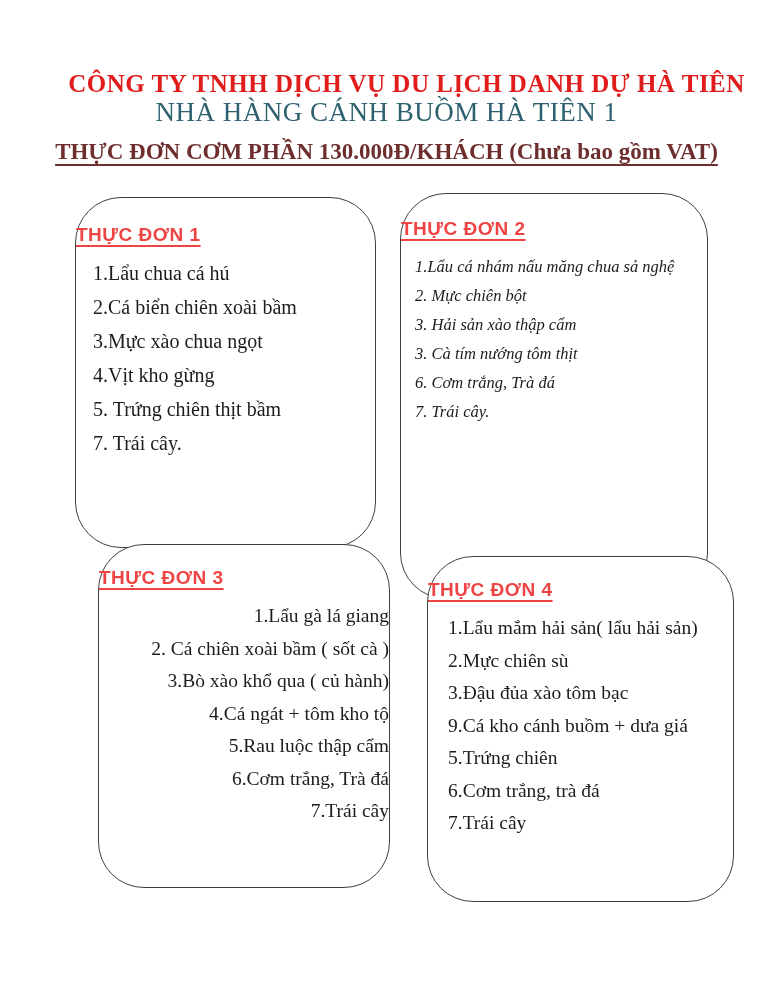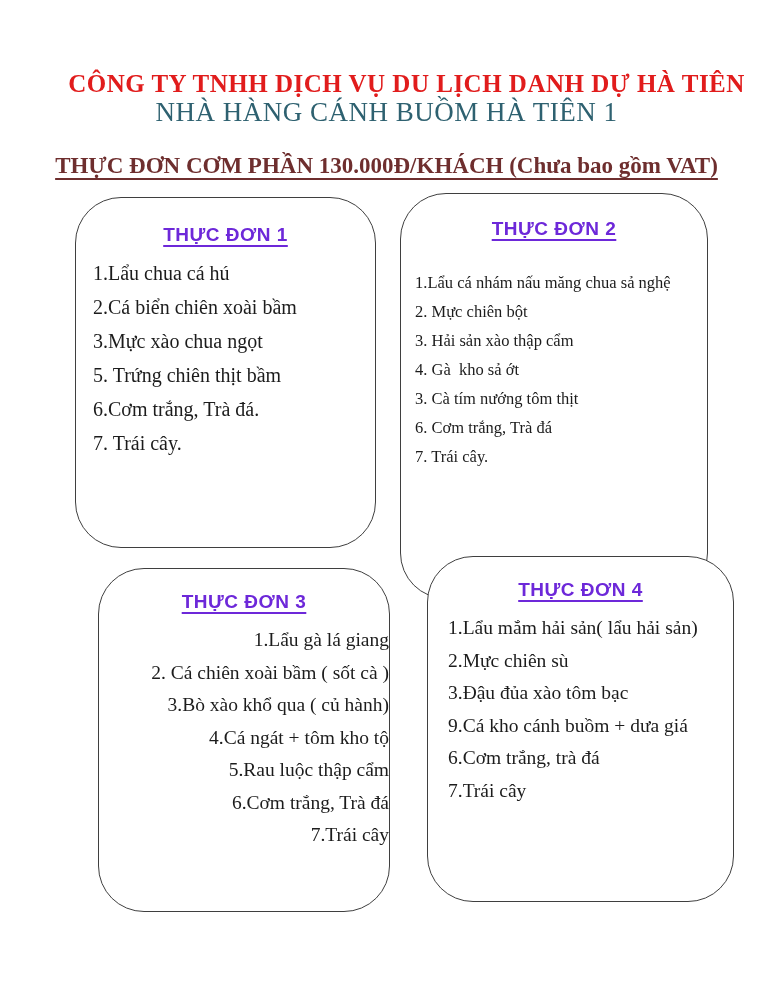--- a/index.html
+++ b/index.html
@@ -36,21 +36,21 @@
     text-align: center;
     font-family: "Liberation Serif", serif;
     font-size: 27px;
     font-weight: normal;
     color: #2e6170;
     letter-spacing: 0.5px;
     margin: 0;
   }
   .price-header {
     position: absolute;
-    top: 153px;
+    top: 139px;
     left: 0;
     width: 100%;
     text-align: center;
     font-family: "Liberation Serif", serif;
     font-size: 23px;
     font-weight: bold;
     color: #6e2e2e;
     margin: 0;
   }
   .price-header span {
@@ -59,24 +59,23 @@
     text-underline-offset: 5px;
   }
   .menu-box {
     position: absolute;
     border: 1.6px solid #3f3f3f;
     border-radius: 46px;
     background: #ffffff;
     box-sizing: border-box;
   }
   .menu-box .box-title {
-    text-align: center;
     font-family: "Liberation Sans", sans-serif;
     font-weight: bold;
-    color: #6d28d9;
+    color: #ef4444;
     text-decoration: underline;
     text-decoration-thickness: 2px;
     text-underline-offset: 4px;
     letter-spacing: 0.5px;
   }
   .menu-box ul {
     list-style: none;
     margin: 0;
     padding: 0;
     color: #1c1c1c;
@@ -86,24 +85,24 @@
     font-family: "Liberation Serif", serif;
   }
   
   .box-1 { left: 75px;  top: 197px; width: 301px; height: 351px; }
   .box-1 .box-title { margin-top: 26px; font-size: 19px; }
   .box-1 ul { margin-top: 10px; padding-left: 17px; }
   .box-1 li { font-size: 20px; line-height: 34px; }
   
   .box-2 { left: 400px; top: 193px; width: 308px; height: 406px; }
   .box-2 .box-title { margin-top: 24px; font-size: 19px; }
-  .box-2 ul { margin-top: 28px; padding-left: 14px; }
+  .box-2 ul { margin-top: 12px; padding-left: 14px; font-style: italic; }
   .box-2 li { font-size: 16.5px; line-height: 29px; }
   
-  .box-3 { left: 98px;  top: 568px; width: 292px; height: 344px; }
+  .box-3 { left: 98px;  top: 544px; width: 292px; height: 344px; }
   .box-3 .box-title { margin-top: 22px; font-size: 19px; }
   .box-3 ul { margin-top: 11px; padding-left: 21px; text-align: right; }
   .box-3 li { font-size: 19.5px; line-height: 32.5px; }
   
   .box-4 { left: 427px; top: 556px; width: 307px; height: 346px; }
   .box-4 .box-title { margin-top: 22px; font-size: 19px; }
   .box-4 ul { margin-top: 11px; padding-left: 20px; }
   .box-4 li { font-size: 19.5px; line-height: 32.5px; }
 </style>
 </head>
@@ -112,31 +111,31 @@
 <div class="page">
 
   <h1 class="company-title">CÔNG TY TNHH DỊCH VỤ DU LỊCH DANH DỰ HÀ TIÊN</h1>
 
   <h2 class="restaurant-title">NHÀ HÀNG CÁNH BUỒM HÀ TIÊN 1</h2>
 
   <h3 class="price-header"><span>THỰC ĐƠN CƠM PHẦN 130.000Đ/KHÁCH (Chưa bao gồm VAT)</span></h3>
 
   <div class="menu-box box-1">
     <div class="box-title">THỰC ĐƠN 1</div>
-    <ul><li>1.Lẩu chua cá hú</li><li>2.Cá biển chiên xoài bầm</li><li>3.Mực xào chua ngọt</li><li>5. Trứng chiên thịt bầm</li><li>6.Cơm trắng, Trà đá.</li><li>7. Trái cây.</li></ul>
+    <ul><li>1.Lẩu chua cá hú</li><li>2.Cá biển chiên xoài bầm</li><li>3.Mực xào chua ngọt</li><li>4.Vịt kho gừng</li><li>5. Trứng chiên thịt bầm</li><li>7. Trái cây.</li></ul>
   </div>
 
   <div class="menu-box box-2">
     <div class="box-title">THỰC ĐƠN 2</div>
-    <ul><li>1.Lẩu cá nhám nấu măng chua sả nghệ</li><li>2. Mực chiên bột</li><li>3. Hải sản xào thập cẩm</li><li>4. Gà  kho sả ớt</li><li>3. Cà tím nướng tôm thịt</li><li>6. Cơm trắng, Trà đá</li><li>7. Trái cây.</li></ul>
+    <ul><li>1.Lẩu cá nhám nấu măng chua sả nghệ</li><li>2. Mực chiên bột</li><li>3. Hải sản xào thập cẩm</li><li>3. Cà tím nướng tôm thịt</li><li>6. Cơm trắng, Trà đá</li><li>7. Trái cây.</li></ul>
   </div>
 
   <div class="menu-box box-3">
     <div class="box-title">THỰC ĐƠN 3</div>
     <ul><li>1.Lẩu gà lá giang</li><li>2. Cá chiên xoài bầm ( sốt cà )</li><li>3.Bò xào khổ qua ( củ hành)</li><li>4.Cá ngát + tôm kho tộ</li><li>5.Rau luộc thập cẩm</li><li>6.Cơm trắng, Trà đá</li><li>7.Trái cây</li></ul>
   </div>
 
   <div class="menu-box box-4">
     <div class="box-title">THỰC ĐƠN 4</div>
-    <ul><li>1.Lẩu mắm hải sản( lẩu hải sản)</li><li>2.Mực chiên sù</li><li>3.Đậu đủa xào tôm bạc</li><li>9.Cá kho cánh buồm + dưa giá</li><li>6.Cơm trắng, trà đá</li><li>7.Trái cây</li></ul>
+    <ul><li>1.Lẩu mắm hải sản( lẩu hải sản)</li><li>2.Mực chiên sù</li><li>3.Đậu đủa xào tôm bạc</li><li>9.Cá kho cánh buồm + dưa giá</li><li>5.Trứng chiên</li><li>6.Cơm trắng, trà đá</li><li>7.Trái cây</li></ul>
   </div>
 
 </div>
 
 </body></html>

